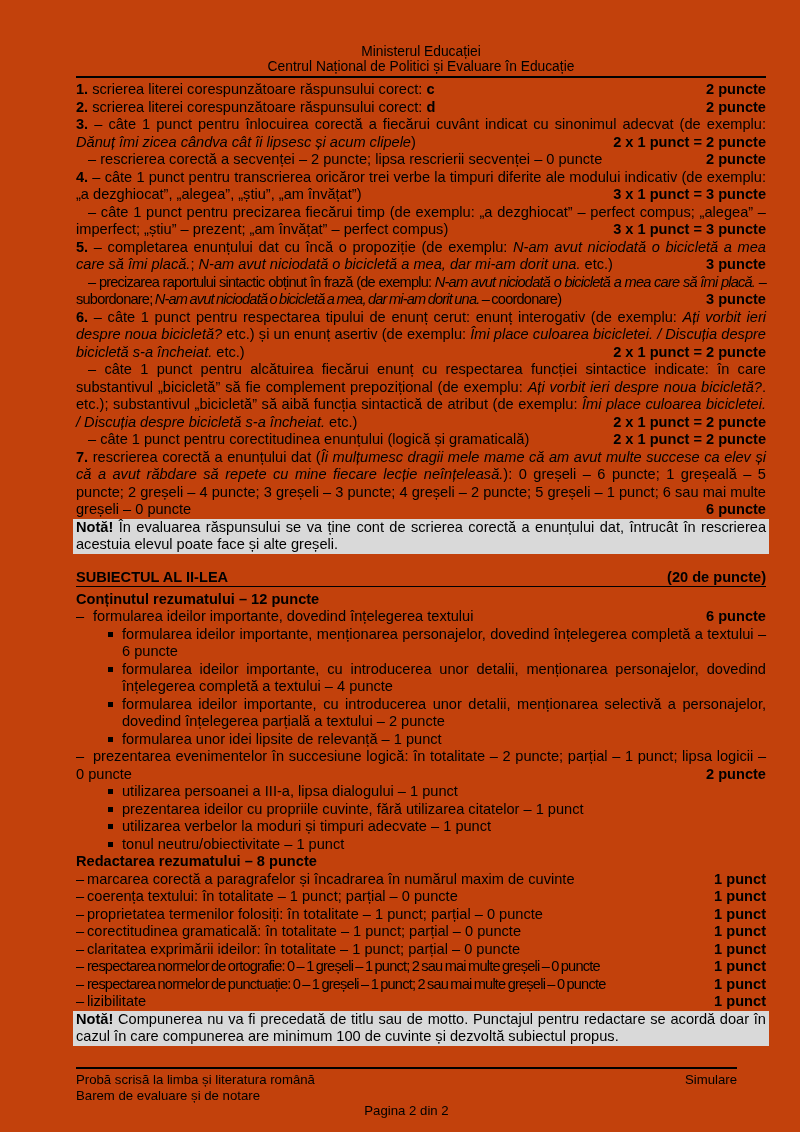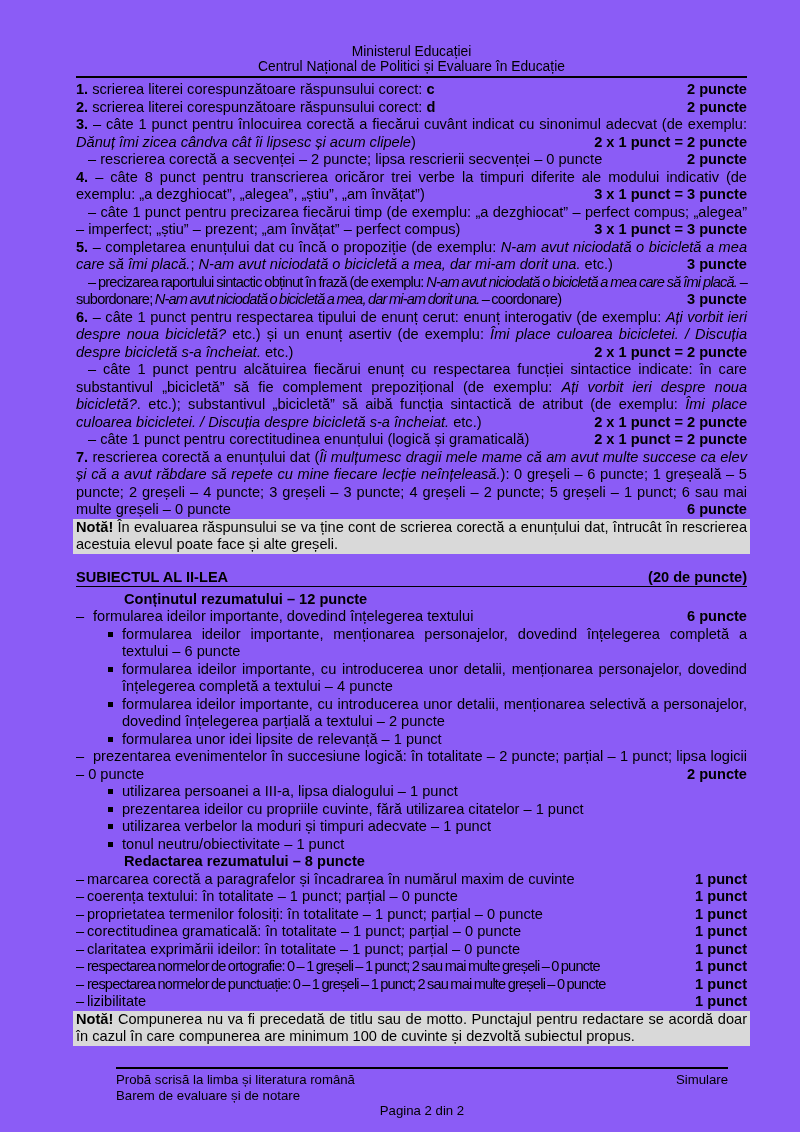--- a/index.html
+++ b/index.html
@@ -1,53 +1,53 @@
 <!DOCTYPE html>
 <html><head>
 <meta charset="utf-8">
 <style>
   html,body{margin:0;padding:0;background:#fff;}
   .page{
     position:relative;
     width:800px;height:1132px;
-    background:#8b5cf6;color:#000;
+    background:#c2410c;color:#000;
     font-family:"Liberation Sans","DejaVu Sans",sans-serif;
     font-size:14.6px;line-height:17.5px;
     box-sizing:border-box;
-    padding:44px 53px 0 76px;
+    padding:44px 34px 0 76px;
     overflow:hidden;
   }
   .doc-header{text-align:center;font-size:13.8px;line-height:15px;}
   .header-rule{border-bottom:2px solid #000;margin-top:2px;}
   .doc-body{margin-top:3px;}
   .block{margin:0;}
   .txt{text-align:justify;}
   .txt::after{content:"";display:block;clear:both;}
   .b{font-weight:700;}
   .i{font-style:italic;}
   .score{float:right;font-weight:700;margin-left:10px;white-space:nowrap;}
   .sub .txt{text-indent:12px;}
   .cond .txt{letter-spacing:-0.8px;word-spacing:-1px;}
   .cond .score{letter-spacing:0;word-spacing:0;}
   .mk{display:inline-block;width:11px;}
   .mk.wide{width:17px;}
   .bullet{position:relative;}
   .bullet .txt{margin-left:46px;}
   .sq{position:absolute;left:32px;top:6px;width:5px;height:5px;background:#000;}
   .note{background:#d9d9d9;margin:0 -3px;padding:0 3px;}
-  .boldline{font-weight:700;margin-left:48px;}
+  .boldline{font-weight:700;}
   .subject-row{
     display:flex;justify-content:space-between;align-items:center;
     font-weight:700;border-bottom:1.5px solid #000;
     margin-top:14px;margin-bottom:4px;line-height:18px;
   }
   .doc-footer{
-    position:absolute;left:76px;right:72px;top:1067px;
+    position:absolute;left:76px;right:63px;top:1067px;
     border-top:2px solid #000;padding-top:3px;
-    font-size:13.2px;line-height:15.5px;margin-left:40px;
+    font-size:13.2px;line-height:15.5px;
   }
   .footer-row1{display:flex;justify-content:space-between;}
   .footer-page{text-align:center;}
 </style>
 </head>
 <body>
 
 <div class="page">
   <div class="doc-header">
     <div>Ministerul Educației</div>
@@ -62,21 +62,21 @@
       <div class="block item">
         <div class="txt"><span class="b">2. </span><span>scrierea literei corespunzătoare răspunsului corect: </span><span class="b">d</span><span class="score">2 puncte</span></div>
       </div>
       <div class="block item">
         <div class="txt"><span class="b">3. </span><span>– câte 1 punct pentru înlocuirea corectă a fiecărui cuvânt indicat cu sinonimul adecvat (de exemplu: </span><span class="i">Dănuț îmi zicea cândva cât îi lipsesc și acum clipele</span><span>)</span><span class="score">2 x 1 punct = 2 puncte</span></div>
       </div>
       <div class="block sub">
         <div class="txt"><span>– rescrierea corectă a secvenței – 2 puncte; lipsa rescrierii secvenței – 0 puncte</span><span class="score">2 puncte</span></div>
       </div>
       <div class="block item">
-        <div class="txt"><span class="b">4. </span><span>– câte 8 punct pentru transcrierea oricăror trei verbe la timpuri diferite ale modului indicativ (de exemplu: „a dezghiocat”, „alegea”, „știu”, „am învățat”)</span><span class="score">3 x 1 punct = 3 puncte</span></div>
+        <div class="txt"><span class="b">4. </span><span>– câte 1 punct pentru transcrierea oricăror trei verbe la timpuri diferite ale modului indicativ (de exemplu: „a dezghiocat”, „alegea”, „știu”, „am învățat”)</span><span class="score">3 x 1 punct = 3 puncte</span></div>
       </div>
       <div class="block sub">
         <div class="txt"><span>– câte 1 punct pentru precizarea fiecărui timp (de exemplu: „a dezghiocat” – perfect compus; „alegea” – imperfect; „știu” – prezent; „am învățat” – perfect compus)</span><span class="score">3 x 1 punct = 3 puncte</span></div>
       </div>
       <div class="block item">
         <div class="txt"><span class="b">5. </span><span>– completarea enunțului dat cu încă o propoziție (de exemplu: </span><span class="i">N-am avut niciodată o bicicletă a mea care să îmi placă.</span><span>; </span><span class="i">N-am avut niciodată o bicicletă a mea, dar mi-am dorit una.</span><span> etc.)</span><span class="score">3 puncte</span></div>
       </div>
       <div class="block sub cond">
         <div class="txt"><span>– precizarea raportului sintactic obținut în frază (de exemplu: </span><span class="i">N-am avut niciodată o bicicletă a mea care să îmi placă.</span><span> – subordonare; </span><span class="i">N-am avut niciodată o bicicletă a mea, dar mi-am dorit una.</span><span> – coordonare)</span><span class="score">3 puncte</span></div>
       </div>

